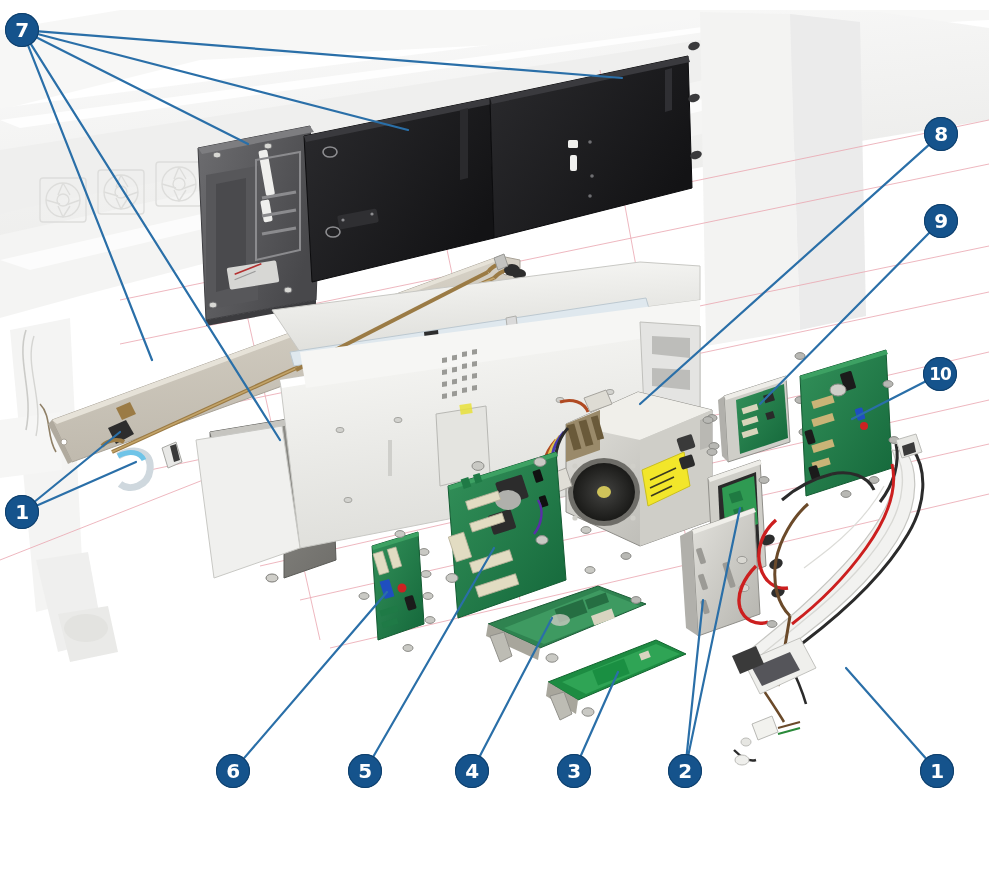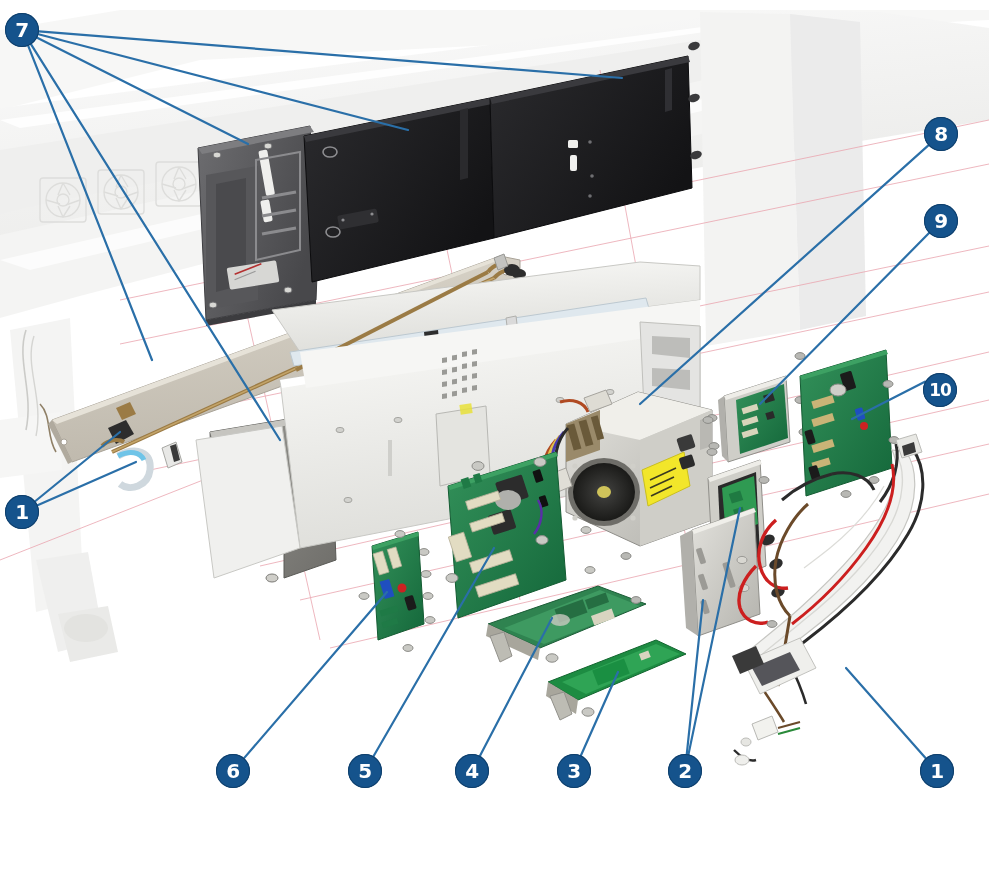--- a/index.html
+++ b/index.html
@@ -574,16 +574,16 @@
       <div class="callout" style="left: 5px; top: 13px; background: rgb(21, 83, 140);">7</div>
       <div class="callout" style="left: 5px; top: 495px; background: rgb(21, 83, 140);">1</div>
       <div class="callout" style="left: 216px; top: 754px; background: rgb(21, 83, 140);">6</div>
       <div class="callout" style="left: 348px; top: 754px; background: rgb(21, 83, 140);">5</div>
       <div class="callout" style="left: 455px; top: 754px; background: rgb(21, 83, 140);">4</div>
       <div class="callout" style="left: 557px; top: 754px; background: rgb(21, 83, 140);">3</div>
       <div class="callout" style="left: 668px; top: 754px; background: rgb(21, 83, 140);">2</div>
       <div class="callout" style="left: 920px; top: 754px; background: rgb(21, 83, 140);">1</div>
       <div class="callout" style="left: 924px; top: 117px; background: rgb(21, 83, 140);">8</div>
       <div class="callout" style="left: 924px; top: 204px; background: rgb(21, 83, 140);">9</div>
-      <div class="callout wide" style="left: 923px; top: 373px; background: rgb(21, 83, 140);">10</div>
+      <div class="callout wide" style="left: 923px; top: 357px; background: rgb(21, 83, 140);">10</div>
     </div>
 
 </div>
 
 </body></html>

